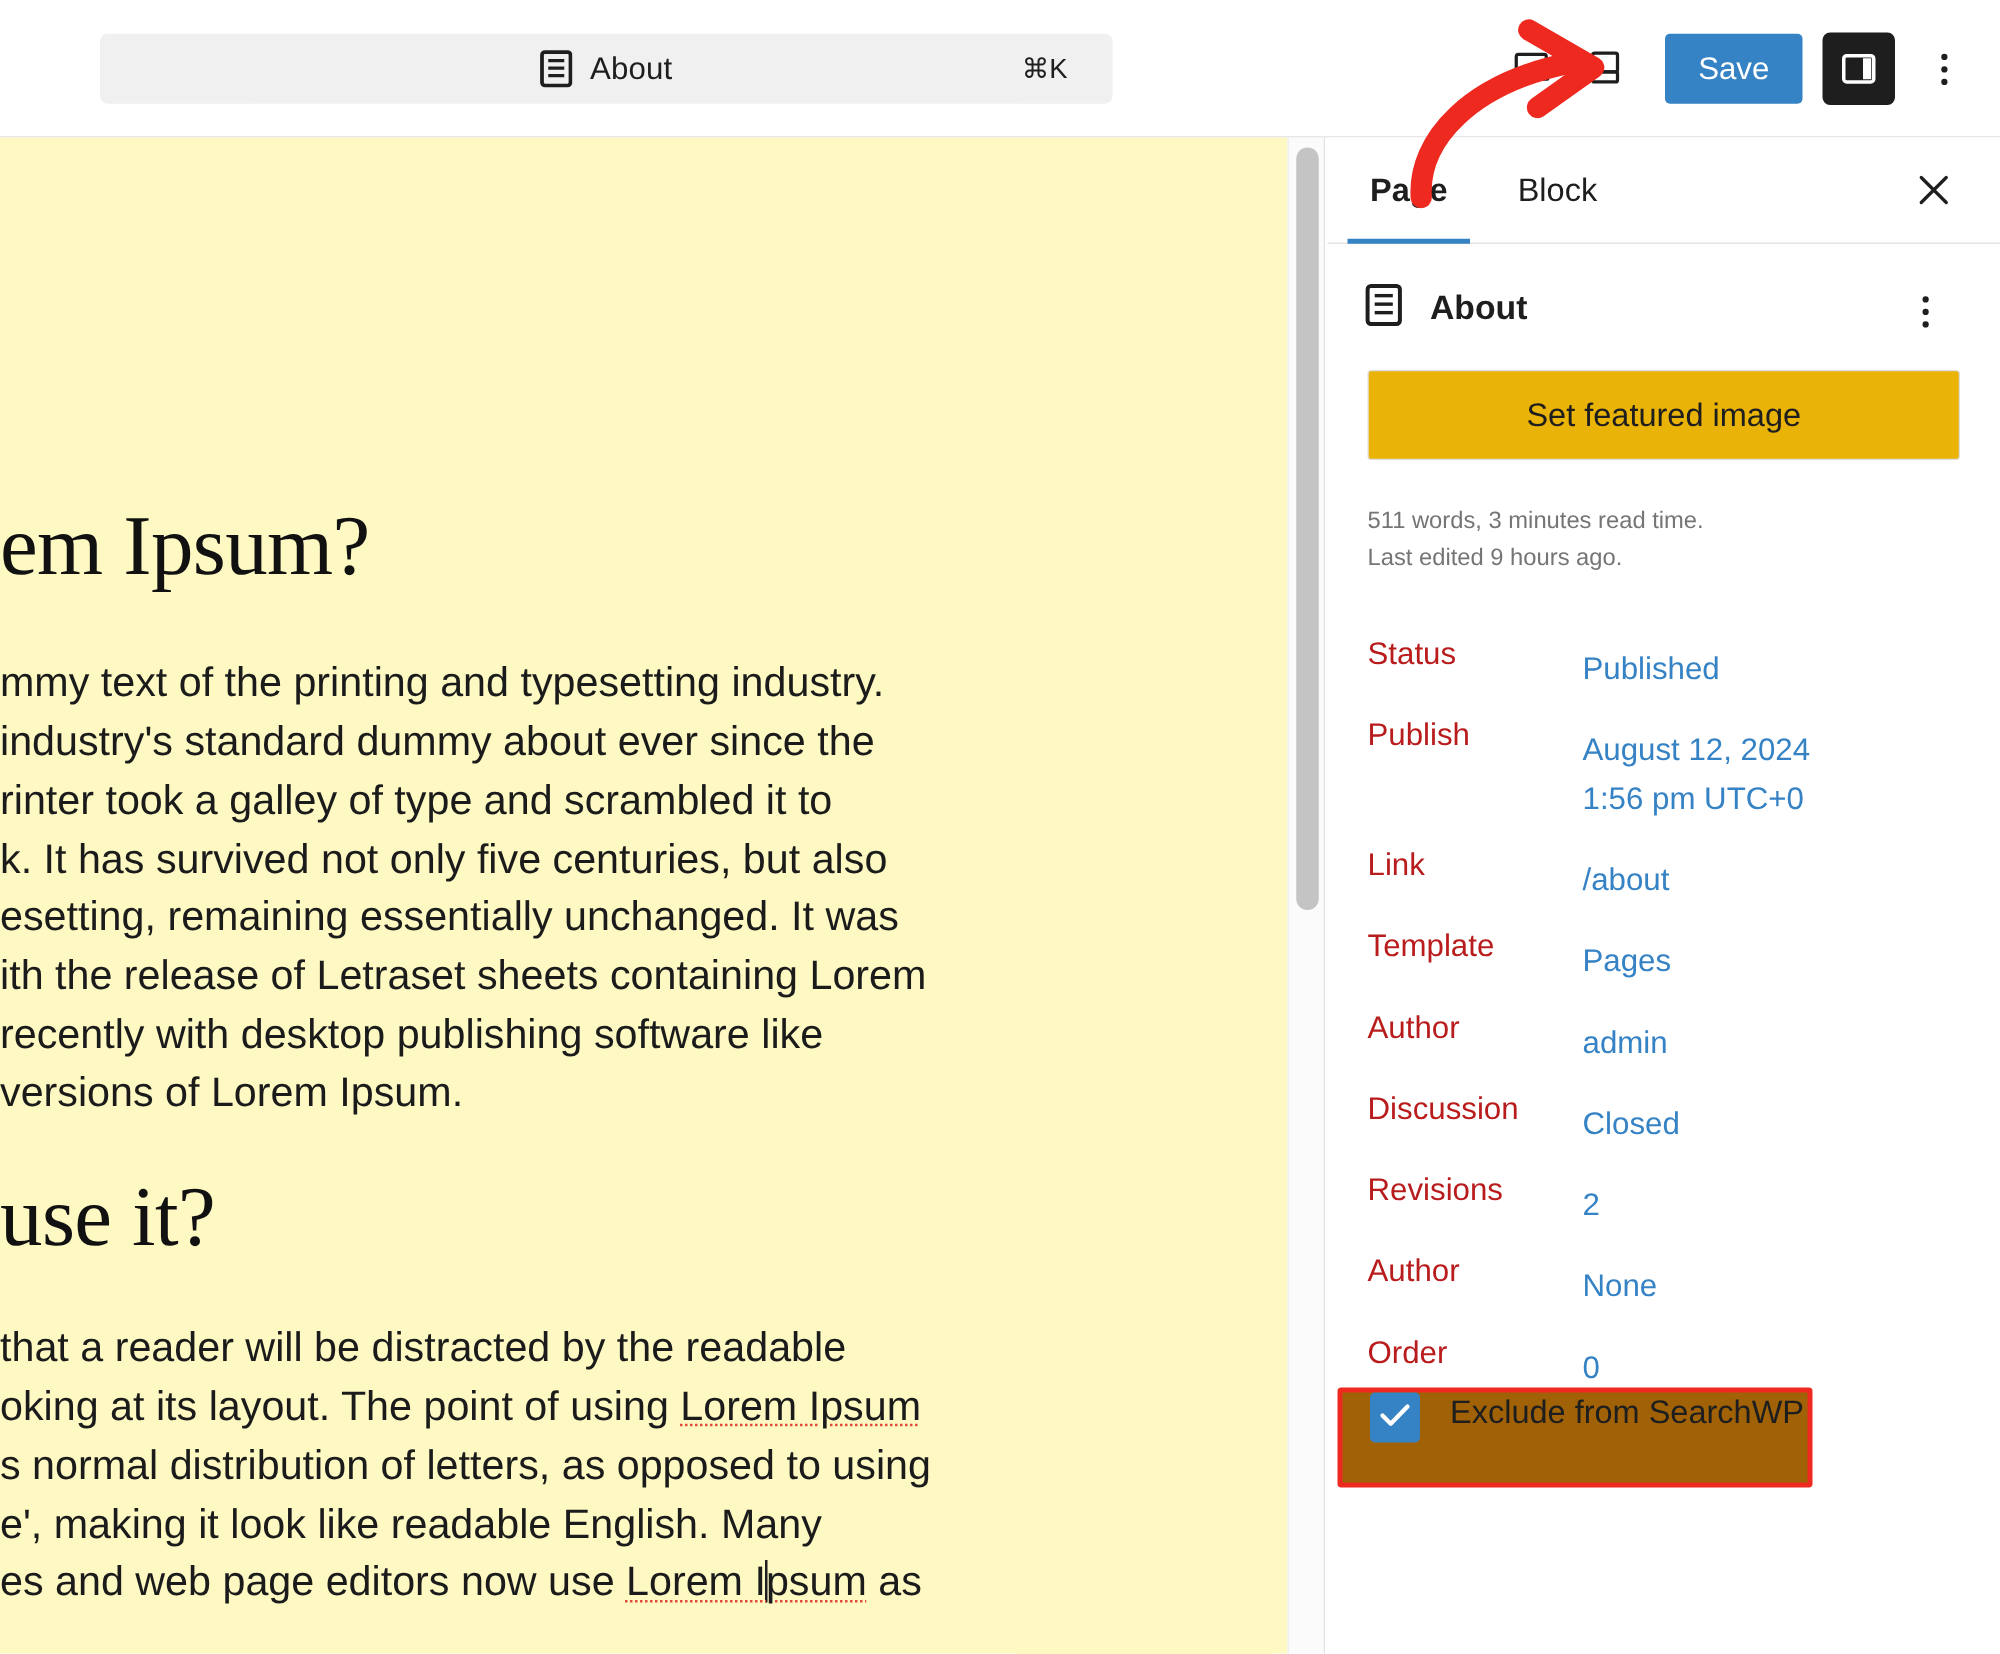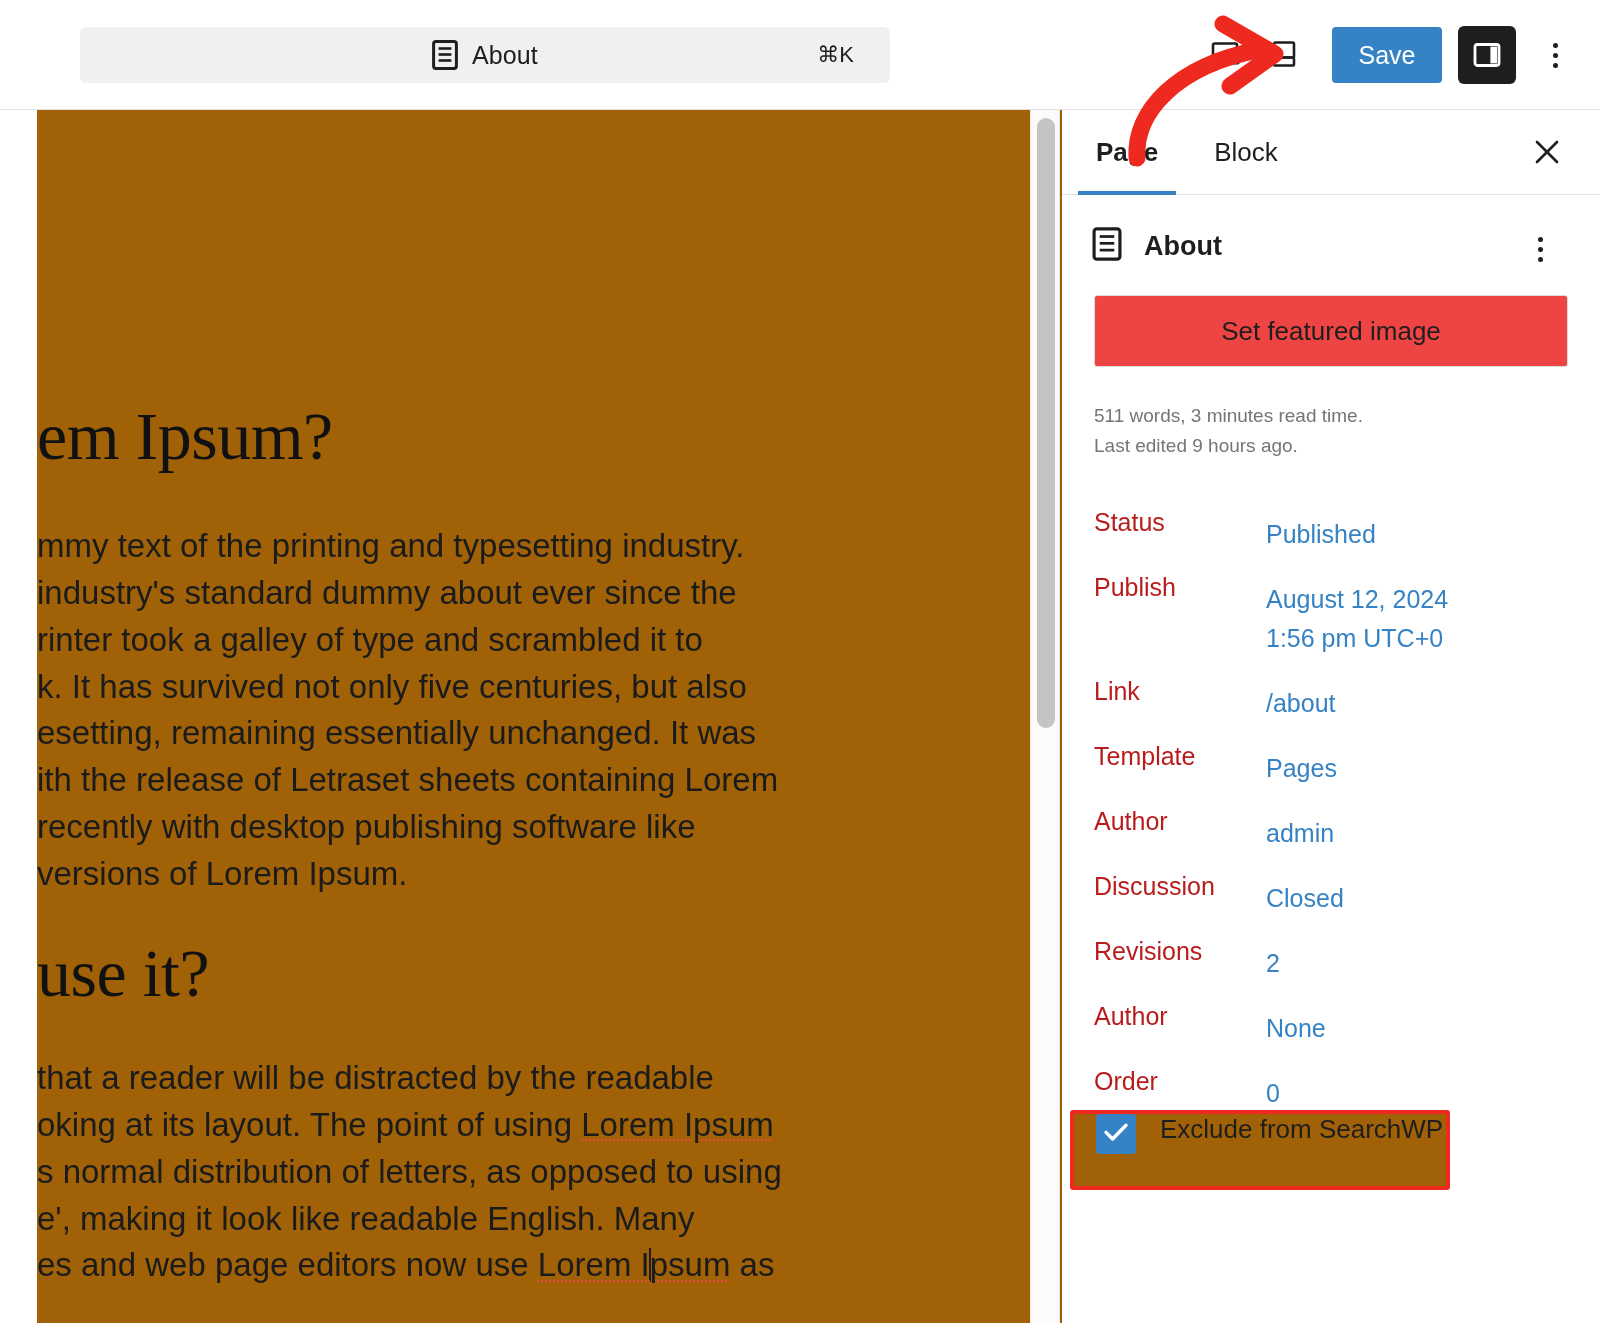--- a/index.html
+++ b/index.html
@@ -145,23 +145,22 @@
     background: #1e1e1e;
   }
 
   
   .canvas {
     position: absolute;
     top: 110px;
     left: 0;
     width: 1030px;
     height: 1213px;
-    background: #a16207;
+    background: #fef9c3;
     overflow: hidden;
-    margin-left: 37px;
   }
 
   .canvas-inner {
     position: absolute;
     top: 0;
     left: -310px;          
     width: 1340px;
     padding: 0 0 0 0;
   }
 
@@ -300,21 +299,21 @@
     width: 48px; height: 48px;
     display: flex; align-items: center; justify-content: center;
     background: none; border: none; cursor: pointer;
   }
 
   .featured-btn {
     display: block;
     margin: 30px 32px 0 32px;
     width: calc(100% - 64px);
     height: 72px;
-    background: #ef4444;
+    background: #eab308;
     border: 1px solid #dcdcdc;
     border-radius: 3px;
     font-size: 26px;
     color: #1e1e1e;
     font-family: "Liberation Sans", sans-serif;
     cursor: pointer;
   }
 
   .meta-text {
     margin: 34px 32px 0 32px;

